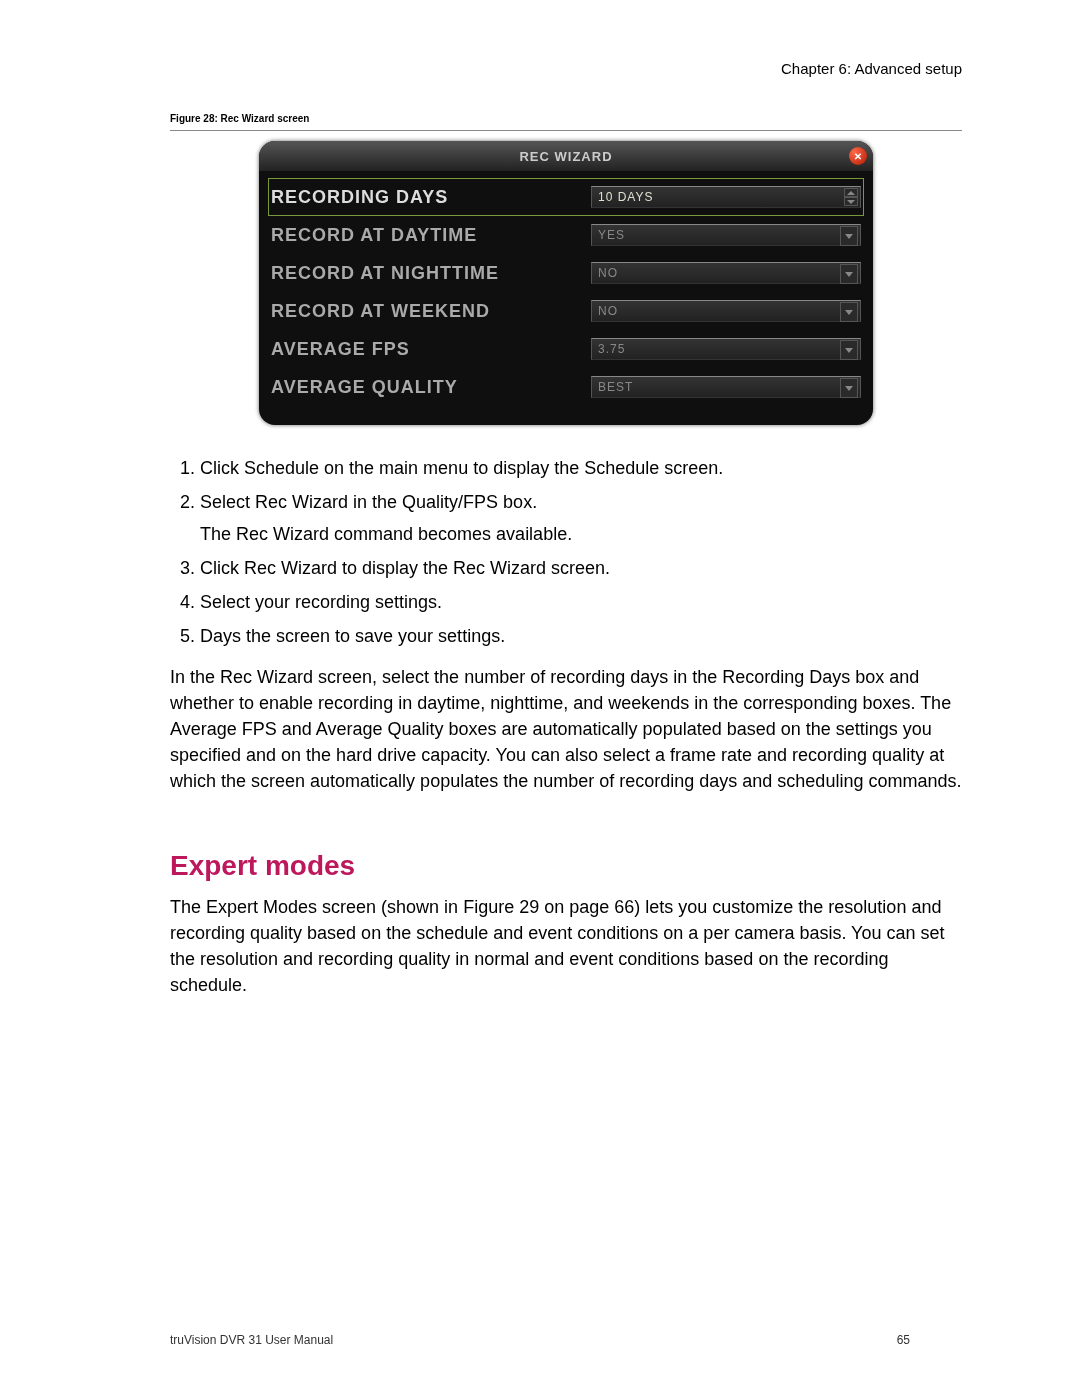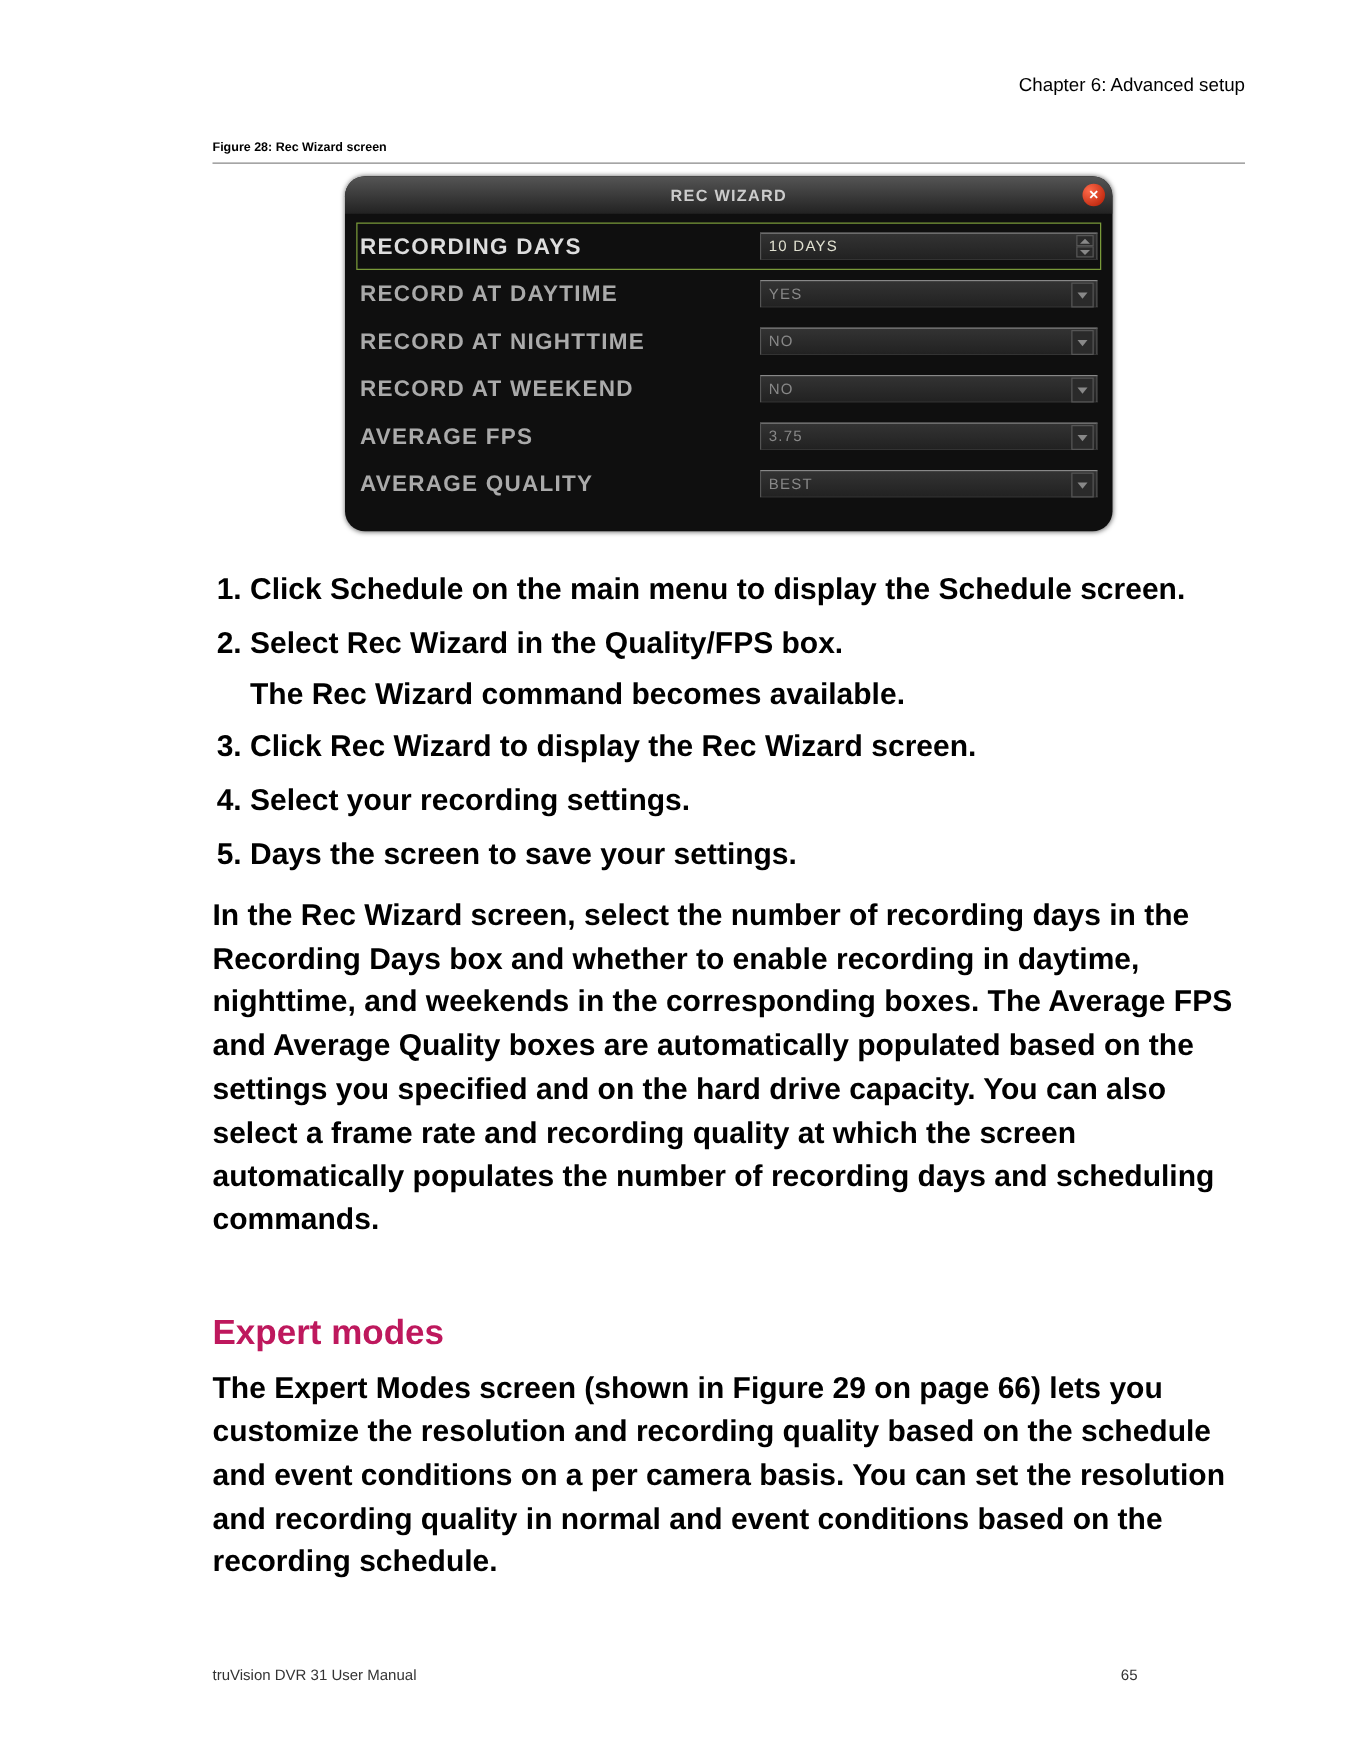--- a/index.html
+++ b/index.html
@@ -3,21 +3,21 @@
 <meta charset="utf-8">
 <style>
   body {
     margin: 0;
     font-family: Arial, Helvetica, sans-serif;
     background: #fff;
     color: #000;
     width: 1080px;
   }
   .page {
-    padding: 60px 84px 60px 170px;
+    padding: 60px 118px 60px 170px;
     box-sizing: border-box;
     min-height: 1397px;
     position: relative;
   }
   .chapter-header {
     text-align: right;
     font-size: 15px;
     margin-bottom: 36px;
   }
   .fig-caption {
@@ -146,23 +146,22 @@
     border-top:5px solid #888;
   }
 
   .subhead {
     font-weight: bold;
     font-size: 18px;
     margin-top: 22px;
     margin-bottom: 10px;
   }
   .prose, ol.steps li {
-    font-size: 24px;
+    font-size: 18px;
     line-height: 1.45;
-    font-weight: bold;
   }
   ol.steps {
     margin: 0 0 14px 0;
     padding-left: 30px;
   }
   ol.steps li {
     margin-bottom: 8px;
   }
   ol.steps li .substep {
     display:block;

